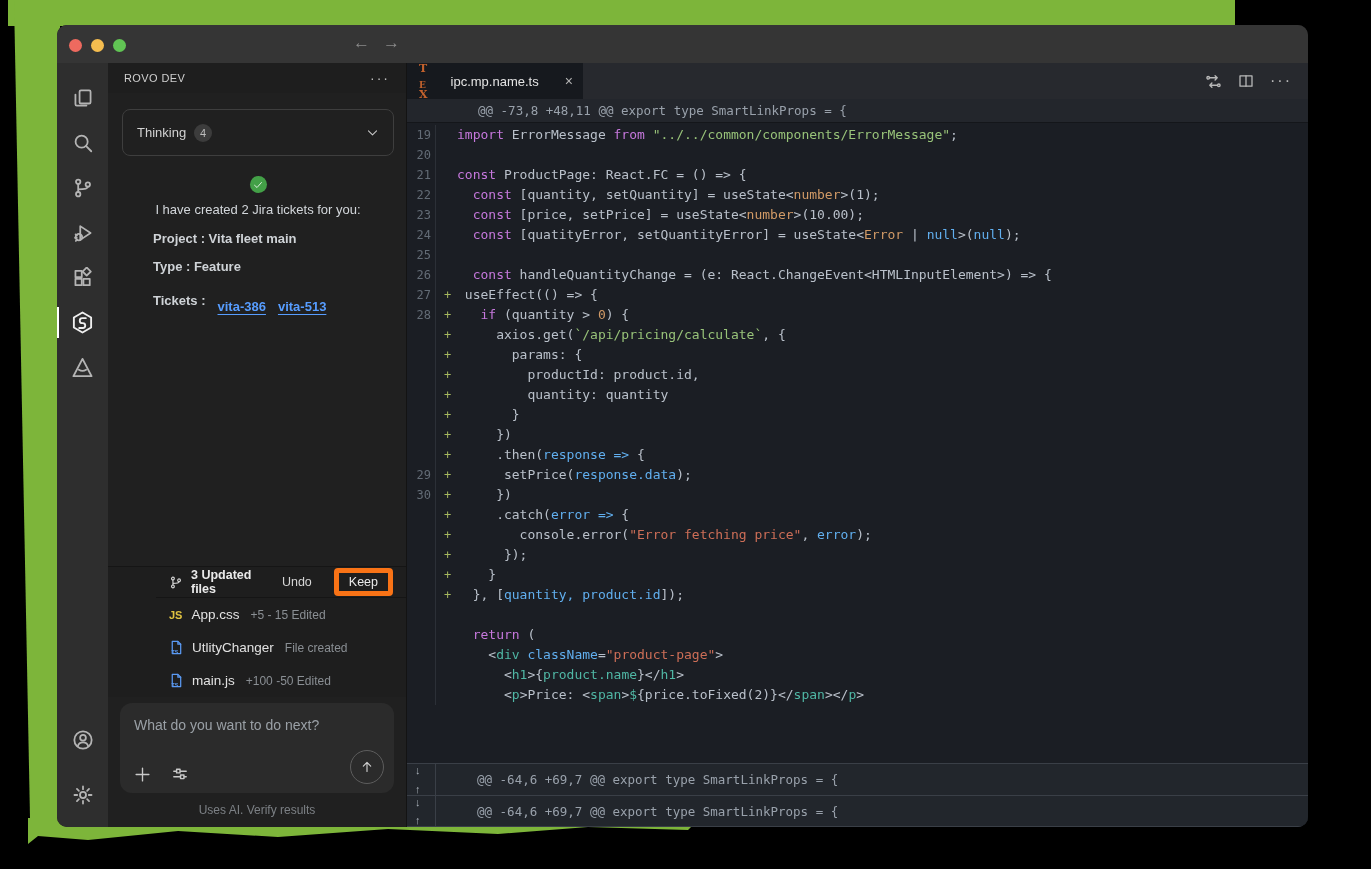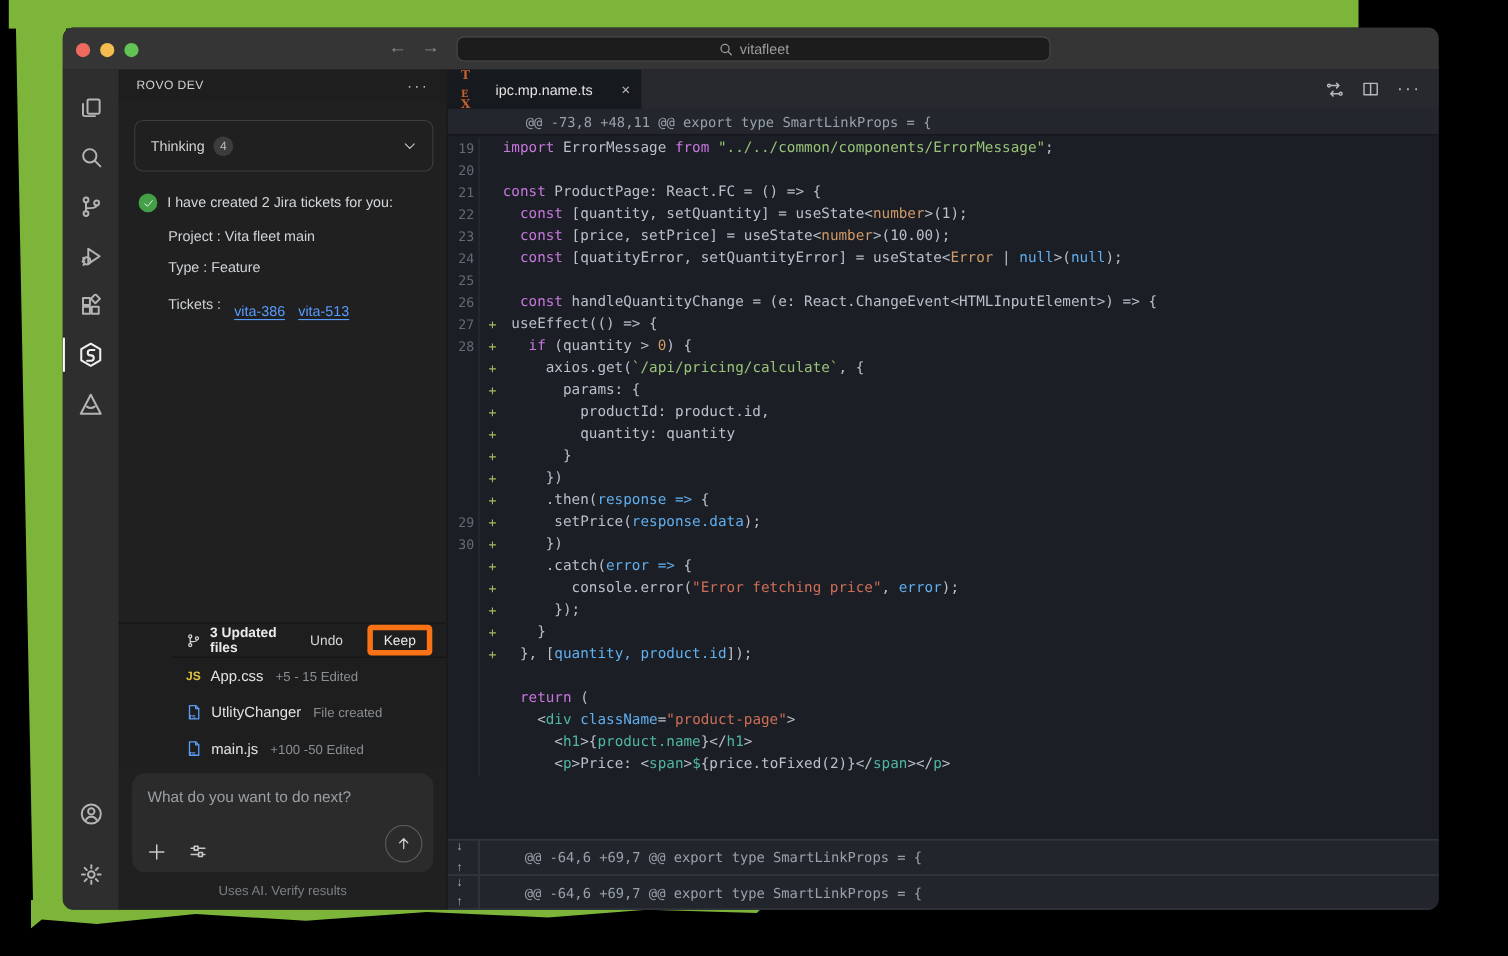--- a/index.html
+++ b/index.html
@@ -51,25 +51,25 @@
   .sb-header .dots { margin-left:auto; color:#bdbdbd; font-size:14px; letter-spacing:2px; }
   .chat { flex:1; min-height:0; overflow:hidden; display:flex; flex-direction:column; }
   .bubble { margin:16px 12px 0 auto; max-width:258px; background:#579dff; color:#1b2638;
             border-radius:8px; padding:10px 12px; font-size:13px; line-height:18px; font-weight:500; }
   .thinking { margin:16px 12px 0 14px; height:47px; border:1px solid #3e3e3e; border-radius:8px;
               display:flex; align-items:center; padding:0 14px; gap:8px; color:#d2d2d2; font-size:13px; }
   .badge { width:18px; height:18px; border-radius:50%; background:#3c3c3c; color:#bdbdbd;
            font-size:11px; display:flex; align-items:center; justify-content:center; }
   .thinking .chev { margin-left:auto; color:#c7c7c7; }
   .resp { margin:20px 16px 0 18px; }
-  .resp-head { display:flex; gap:9px; align-items:flex-start; color:#d3d7db; font-size:13px; }
+  .resp-head { display:flex; gap:9px; align-items:center; color:#d3d7db; font-size:13px;flex-direction:column; }
   .check { width:17px; height:17px; border-radius:50%; background:#43a047; flex:none;
            display:flex; align-items:center; justify-content:center; margin-top:0; }
   .resp-details { margin:14px 0 0 27px; display:flex; flex-direction:column; gap:13px;
-                  color:#cfd3d7; font-size:13px; }
+                  color:#cfd3d7; font-size:13px;font-weight:bold; }
   .tickets { display:flex; gap:12px; align-items:center; }
   .tickets a { color:#579dff; text-decoration:underline; text-underline-offset:3px;margin-top:12px; }
 
   
   .files-card { margin-top:auto; flex:none; border-top:1px solid #151515; background:#1e1e1e;padding-left:48px; }
   .files-head { height:31px; display:flex; align-items:center; gap:8px; padding:0 13px;
                 border-bottom:1px solid #151515; }
   .files-head .title { color:#eaeaea; font-size:12.5px; font-weight:bold; }
   .files-head .undo { margin-left:auto; color:#d6d6d6; font-size:12.5px; cursor:default; }
   .keep-btn { margin-left:14px; border:5px solid #f97316; border-radius:4px; background:transparent;
@@ -140,27 +140,20 @@
 
     <div class="titlebar">
       <div class="lights">
         <div class="light r"></div>
         <div class="light y"></div>
         <div class="light g"></div>
       </div>
       <div class="nav-arrows">
         <span>←</span>
         <span>→</span>
-      </div>
-      <div class="search-pill">
-        <svg class="ico" width="14" height="14" viewBox="0 0 16 16" stroke="#9d9d9d">
-            <circle cx="7" cy="7" r="4.2"></circle>
-            <line x1="10.2" y1="10.2" x2="13.5" y2="13.5"></line>
-          </svg>
-        <span>vitafleet</span>
       </div>
     </div>
 
     <div class="win-body">
 
       <div class="activitybar">
         <div class="act-icon">
           <svg class="ico" width="22" height="22" viewBox="0 0 16 16">
               <rect x="5.5" y="2.5" width="8" height="9.5" rx="1"></rect>
               <path d="M2.5 5.5 v7 a1 1 0 0 0 1 1 h7"></path>

